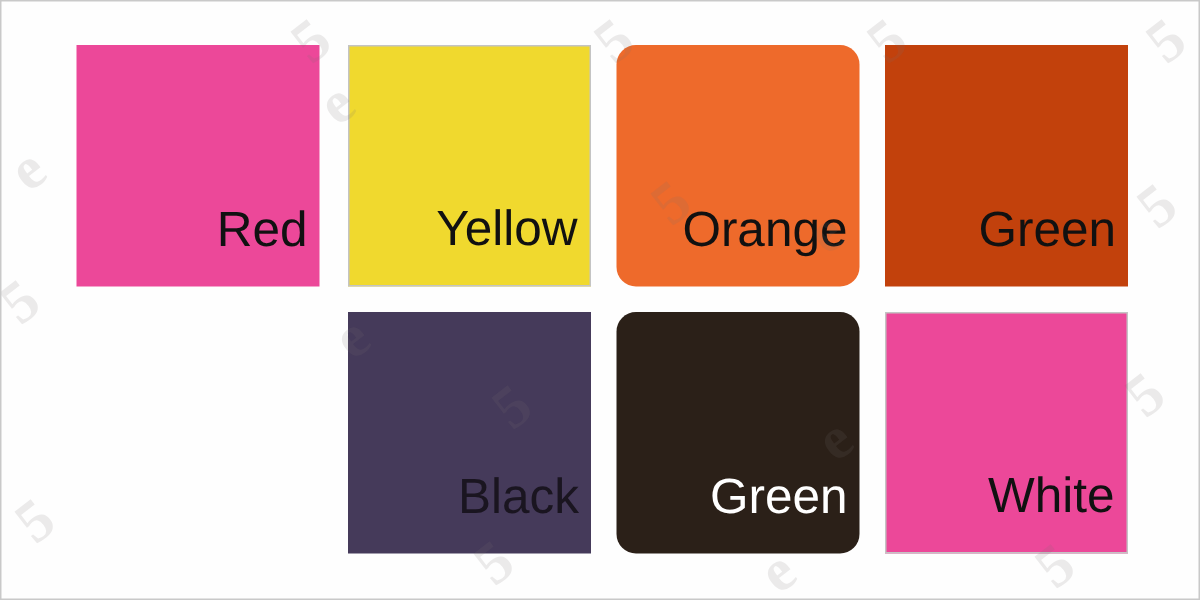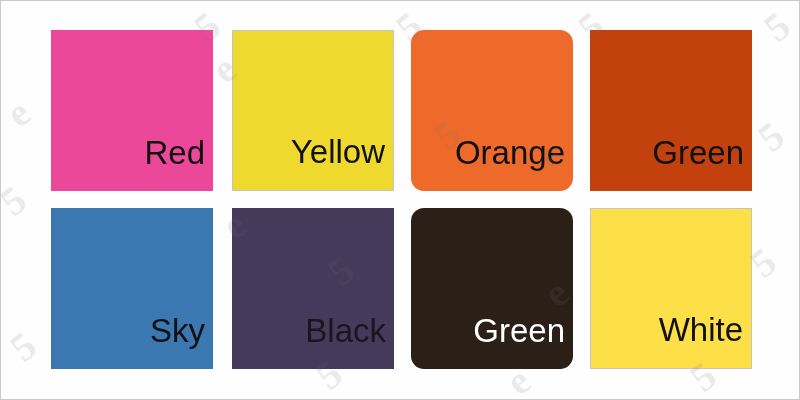--- a/index.html
+++ b/index.html
@@ -90,30 +90,27 @@
       </div>
       <div class="swatch row-1 col-2 has-outline" style="background: rgb(240, 217, 46);">
         <span class="swatch-label" style="color: rgb(17, 17, 17);">Yellow</span>
       </div>
       <div class="swatch row-1 col-3" style="background: rgb(238, 106, 43);">
         <span class="swatch-label" style="color: rgb(17, 17, 17);">Orange</span>
       </div>
       <div class="swatch row-1 col-4" style="background: #c2410c;">
         <span class="swatch-label" style="color: rgb(17, 17, 17);">Green</span>
       </div>
-      <div class="swatch row-2 col-1" style="background: rgb(59, 119, 176);">
-        <span class="swatch-label" style="color: rgb(17, 17, 17);">Sky</span>
-      </div>
       <div class="swatch row-2 col-2" style="background: rgb(69, 58, 90);">
         <span class="swatch-label" style="color: rgb(26, 21, 32);">Black</span>
       </div>
       <div class="swatch row-2 col-3" style="background: rgb(43, 32, 24);">
         <span class="swatch-label" style="color: rgb(255, 255, 255);">Green</span>
       </div>
-      <div class="swatch row-2 col-4 has-outline" style="background: #fde047;">
+      <div class="swatch row-2 col-4 has-outline" style="background: #ec4899;">
         <span class="swatch-label" style="color: rgb(17, 17, 17);">White</span>
       </div>
     </div>
 
   <div id="watermark-layer">
       <span class="watermark-text" style="left: 196px; top: 2px;">5</span>
       <span class="watermark-text" style="left: 398px; top: 2px;">5</span>
       <span class="watermark-text" style="left: 580px; top: 2px;">5</span>
       <span class="watermark-text" style="left: 766px; top: 2px;">5</span>
       <span class="watermark-text" style="left: 8px; top: 88px;">e</span>

